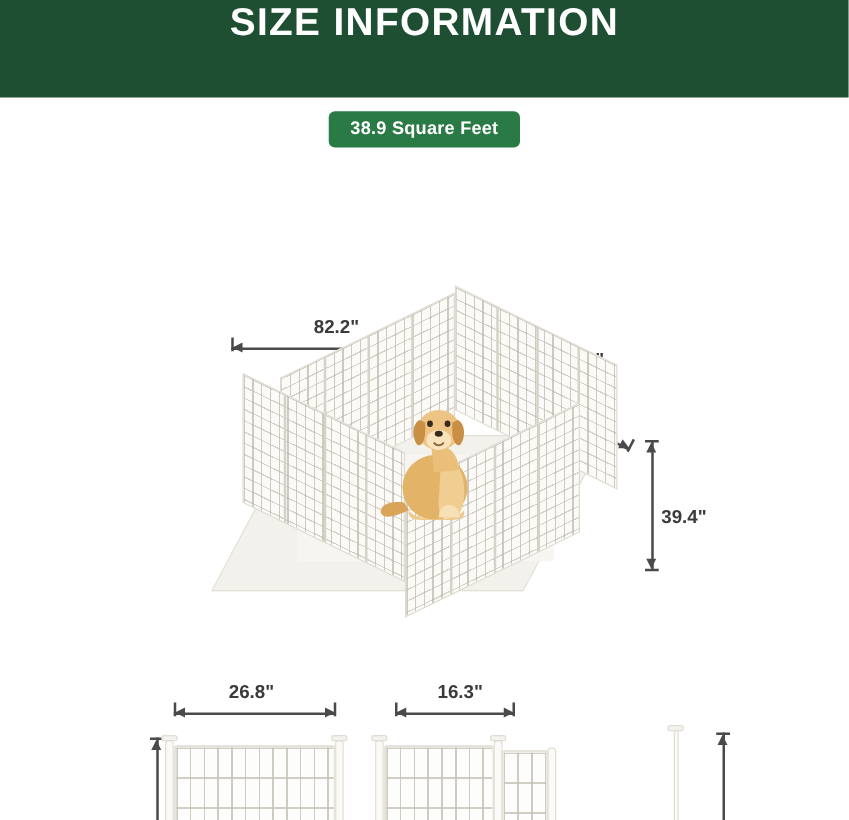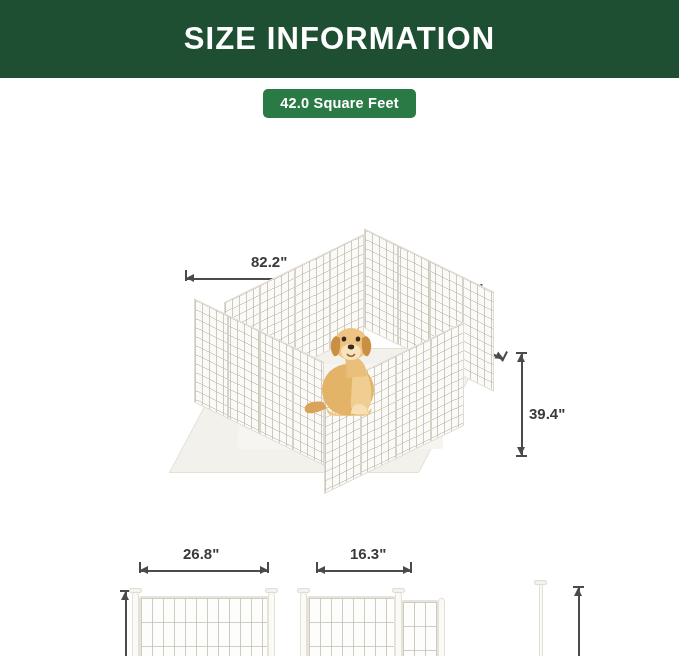--- a/index.html
+++ b/index.html
@@ -14,21 +14,21 @@
     overflow: hidden;
     position: relative;
   }
 
   
   .header {
     width: 679px;
     height: 78px;
     background: #1e4f33;
     display: flex;
-    align-items: center;
+    align-items: flex-start;
     justify-content: center;
     box-sizing: border-box;
   }
   .header-title {
     color: #ffffff;
     font-size: 31px;
     font-weight: bold;
     letter-spacing: 1.1px;
     text-align: center;
   }
@@ -200,21 +200,21 @@
   }
 </style>
 </head>
 <body>
 
 <div class="header">
   <div class="header-title">SIZE INFORMATION</div>
 </div>
 
 <div class="badge-row">
-  <div class="badge">42.0 Square Feet</div>
+  <div class="badge">38.9 Square Feet</div>
 </div>
 
 <div class="stage">
 
   <div class="dim-label" style="left:251px; top:135px;">82.2"</div>
   <div class="line hline" style="left:185px; top:160px; width:188px;"></div>
   <div class="tick tick-v" style="left:185px; top:152px;"></div>
   <div class="tick tick-v" style="left:372px; top:152px;"></div>
   <div class="arrow arr-left" style="left:186px; top:156px;"></div>
   <div class="arrow arr-right" style="left:365px; top:156px;"></div>

